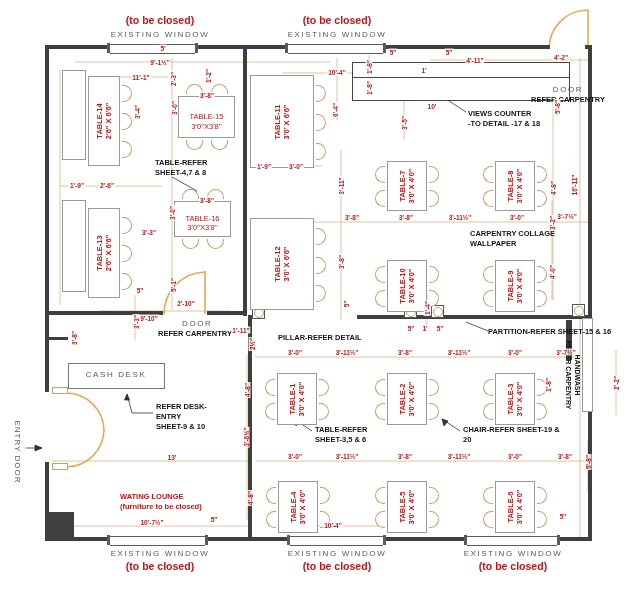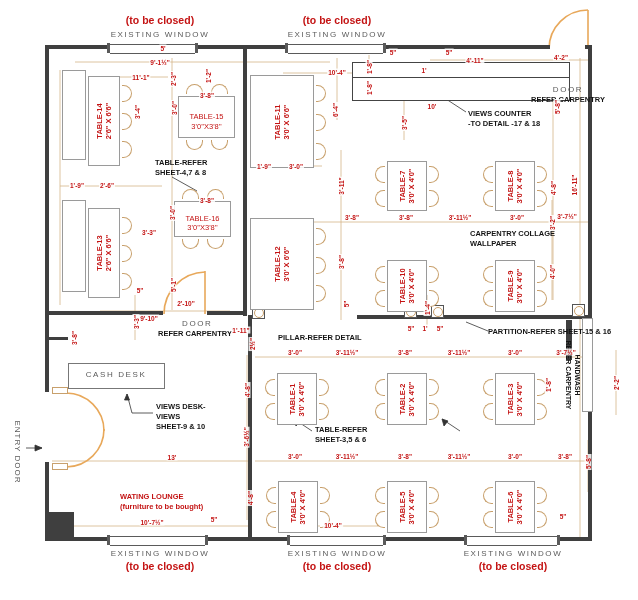--- a/index.html
+++ b/index.html
@@ -342,36 +342,40 @@
   <div class="note" style="left:568px;top:95px;transform:translateX(-50%)">REFER CARPENTRY</div>
   <div class="note" style="left:470px;top:229px">
     <div>CARPENTRY COLLAGE</div>
       <div>WALLPAPER</div>
   </div>
   <div class="note" style="left:278px;top:333px">PILLAR-REFER DETAIL</div>
   <div class="note" style="left:488px;top:327px">PARTITION-REFER SHEET-15 &amp; 16</div>
   <div class="gcap" style="left:182px;top:319px">DOOR</div>
   <div class="note" style="left:158px;top:329px">REFER CARPENTRY</div>
   <div class="note" style="left:156px;top:402px">
-    <div>VIEWS DESK-</div>
-      <div>VIEWS</div>
+    <div>REFER DESK-</div>
+      <div>ENTRY</div>
       <div>SHEET-9 &amp; 10</div>
   </div>
   <div class="note" style="left:315px;top:425px">
     <div>TABLE-REFER</div>
       <div>SHEET-3,5 &amp; 6</div>
   </div>
+  <div class="note" style="left:463px;top:425px">
+    <div>CHAIR-REFER SHEET-19 &amp;</div>
+      <div>20</div>
+  </div>
   <div class="note vtext" style="left:573px;top:375px;font-size:7px">
     <div>HANDWASH</div>
       <div>REFER CARPENTRY</div>
   </div>
   <div class="gcap vtext" style="left:17px;top:452px;letter-spacing:1px">ENTRY DOOR</div>
   <div class="redb" style="left:120px;top:492px">
     <div>WATING LOUNGE</div>
-      <div>(furniture to be bought)</div>
+      <div>(furniture to be closed)</div>
   </div>
 
   <div id="dimlayer">
       <span class="dim" style="left: 163px; top: 48px;">5'</span>
       <span class="dim" style="left: 160px; top: 62px;">9'-1½"</span>
       <span class="dim" style="left: 141px; top: 77px;">11'-1"</span>
       <span class="dim v" style="left: 173px; top: 79px;">2'-3"</span>
       <span class="dim v" style="left: 208px; top: 76px;">1'-2"</span>
       <span class="dim v" style="left: 137px; top: 112px;">3'-4"</span>
       <span class="dim v" style="left: 174px; top: 108px;">3'-0"</span>

